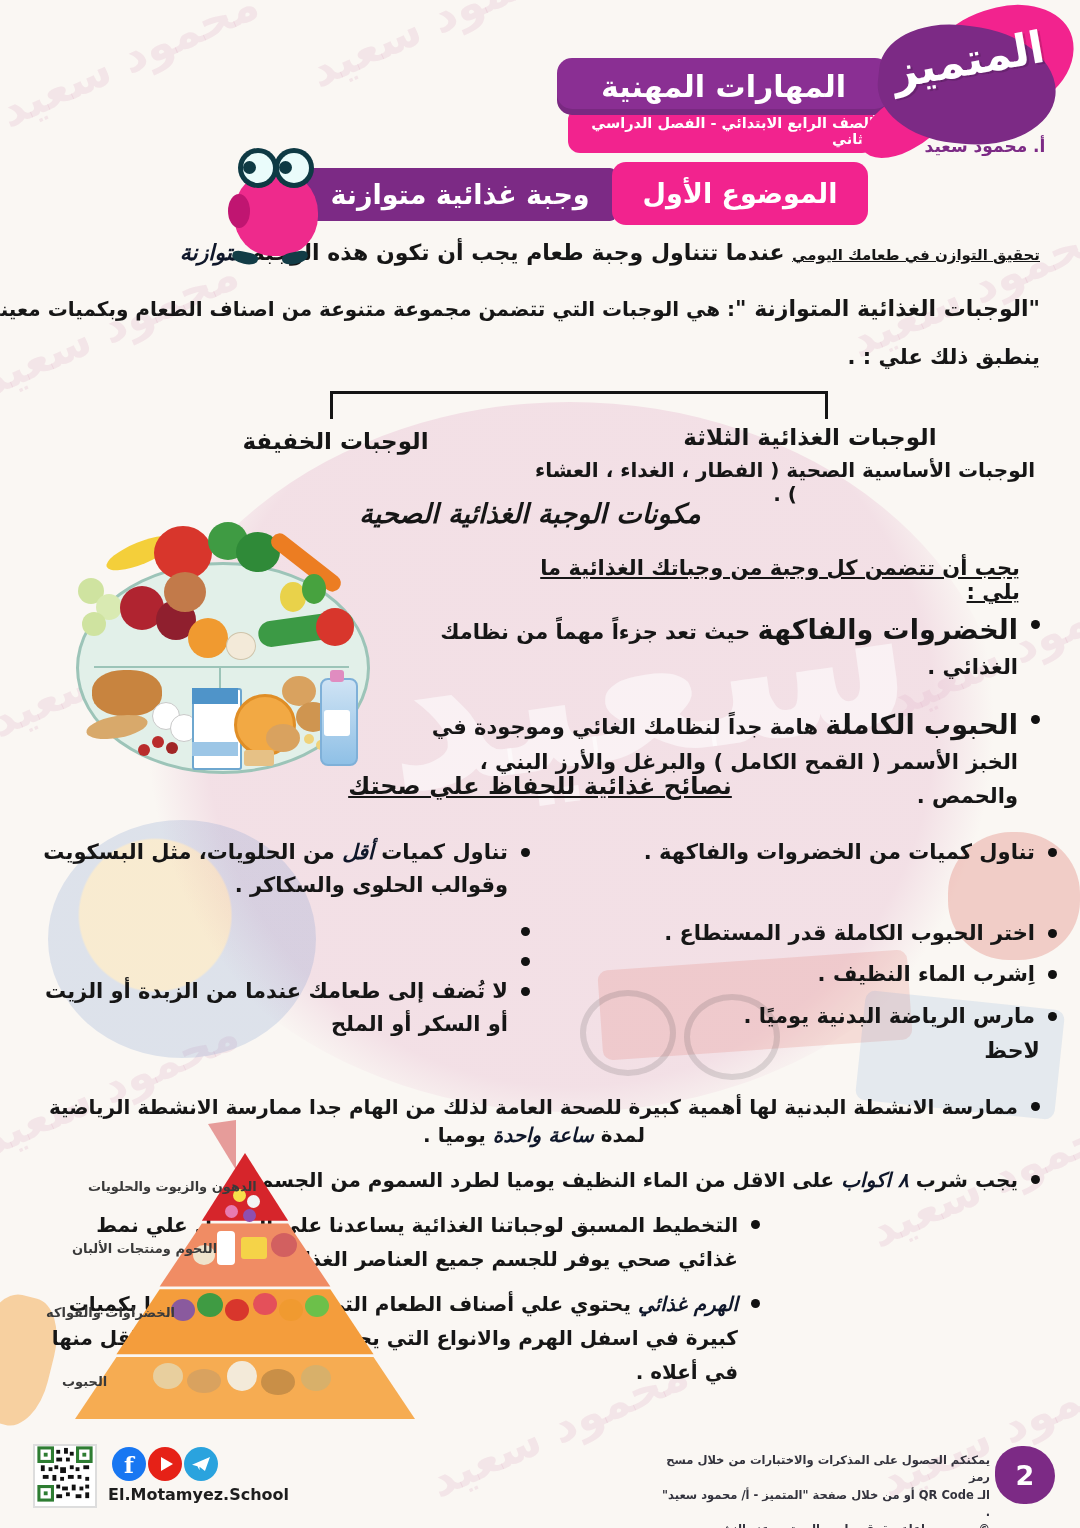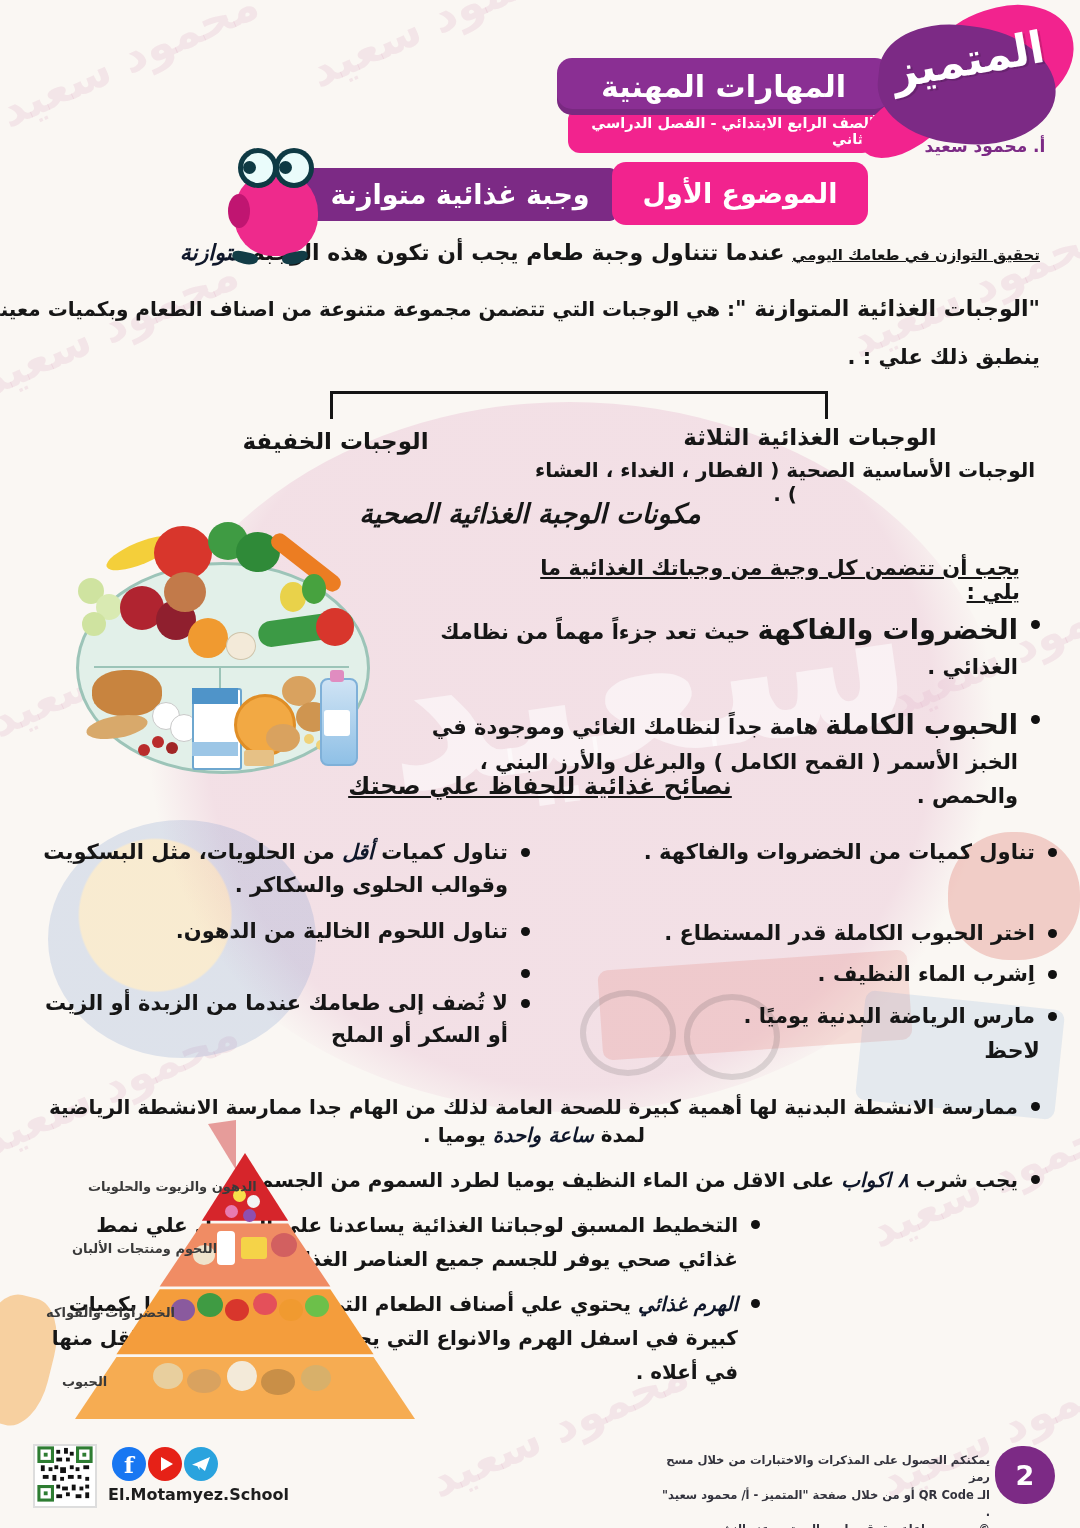--- a/index.html
+++ b/index.html
@@ -270,21 +270,20 @@
     </div>
   </div>
 
   <div class="tipcol" style="left:18px;top:836px;width:512px;">
     <div class="bullet" style="margin-bottom:14px;">
       <span class="dot"></span>
         <span><span>تناول كميات </span><span class="red">أقل</span><span> من الحلويات، مثل البسكويت وقوالب الحلوى والسكاكر .</span></span>
     </div>
     <div class="bullet">
       <span class="dot"></span>
-        <span><span>تناول اللحوم الخالية من الدهون.</span><span class="red"></span><span></span></span>
     </div>
     <div class="bullet">
       <span class="dot"></span>
     </div>
     <div class="bullet">
       <span class="dot"></span>
         <span><span>لا تُضف إلى طعامك عندما من الزبدة أو الزيت أو السكر أو الملح</span><span class="red"></span><span></span></span>
     </div>
   </div>
 

